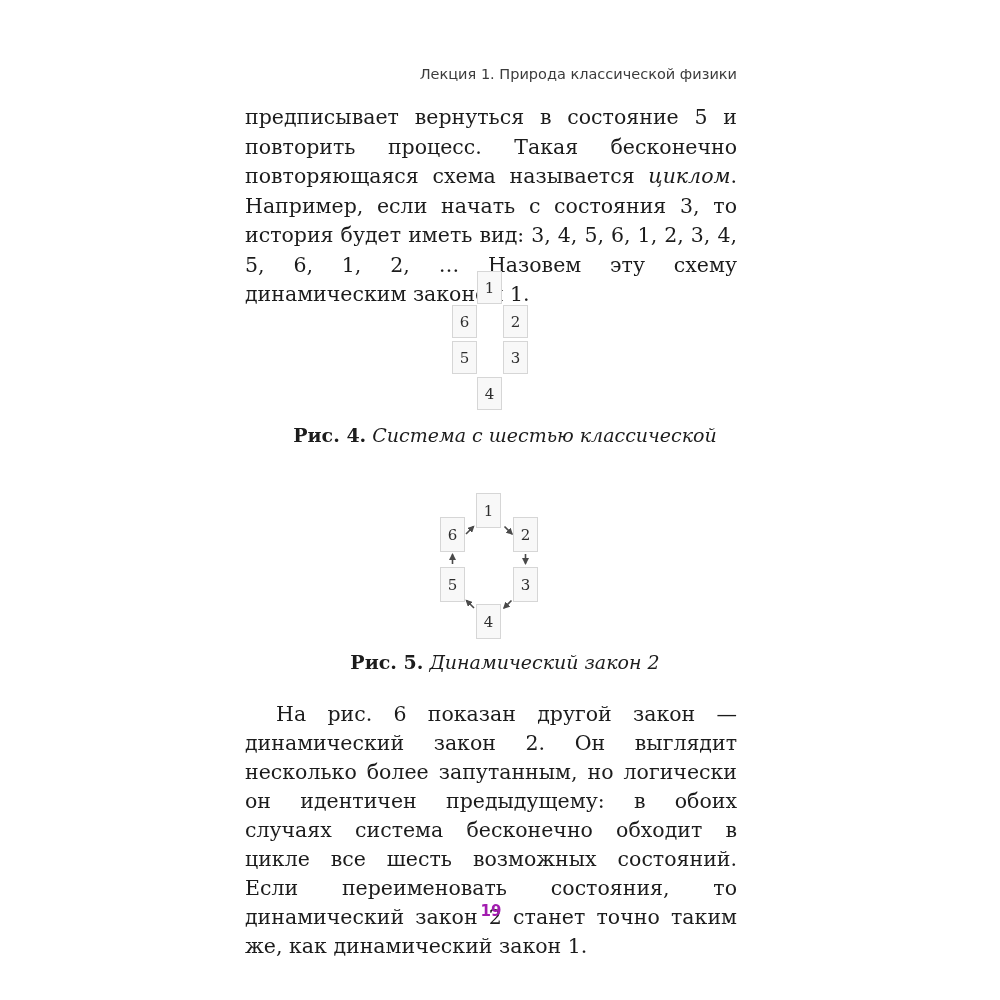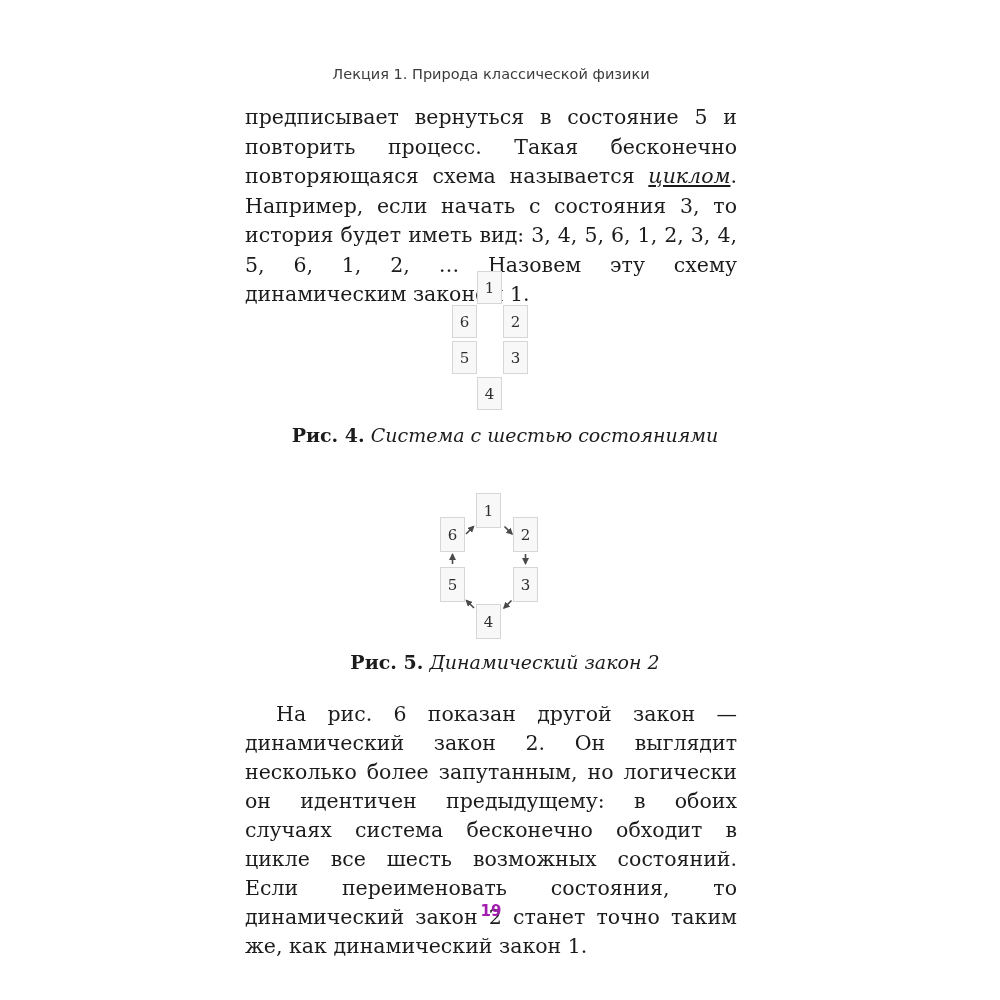--- a/index.html
+++ b/index.html
@@ -7,37 +7,37 @@
     width: 1000px; height: 1000px;
     background: #ffffff;
     position: relative;
     font-family: "DejaVu Serif", "Liberation Serif", serif;
     color: #1c1c1c;
     overflow: hidden;
   }
   .running-head {
     position: absolute;
     top: 66px; left: 245px; width: 492px;
-    text-align: center;
+    text-align: right;
     font-family: "DejaVu Sans", "Liberation Sans", sans-serif;
     font-size: 14.5px;
     color: #3c3c3c;
   }
   .body-par {
     position: absolute;
     left: 245px; width: 492px;
     margin: 0;
     font-size: 20.5px;
     line-height: 29.5px;
     text-align: justify;
     color: #1c1c1c;
   }
   .p1 { top: 103px; }
   .p2 { top: 700px; line-height: 29px; text-indent: 31px; }
-  .it { font-style: italic; text-decoration: underline; }
+  .it { font-style: italic; }
 
   .fig { position: absolute; }
   .fig4 { left: 440px; top: 268px; width: 100px; height: 146px; }
   .fig5 { left: 430px; top: 488px; width: 140px; height: 157px; }
 
   .state-box {
     position: absolute;
     box-sizing: border-box;
     width: 25px; height: 33px;
     background: #f8f8f8;
@@ -99,21 +99,21 @@
   <div class="state-box f4b1">1</div>
   <div class="state-box f4b2">2</div>
   <div class="state-box f4b3">3</div>
   <div class="state-box f4b4">4</div>
   <div class="state-box f4b5">5</div>
   <div class="state-box f4b6">6</div>
 </div>
 
 <div class="caption cap4">
   <span class="cap-label">Рис. 4.</span>
-  <span class="cap-text">Система с шестью состояниями</span>
+  <span class="cap-text">Система с шестью классической</span>
 </div>
 
 <div class="fig fig5">
   <svg class="arrows" width="140" height="157" viewBox="0 0 140 157">
     <defs>
       <marker id="ah" markerWidth="7" markerHeight="7" refX="5.5" refY="3.5" orient="auto" markerUnits="userSpaceOnUse">
         <path d="M0,0 L7,3.5 L0,7 Z" fill="#4a4a4a"></path>
       </marker>
     </defs>
     <line x1="36" y1="46" x2="43.5" y2="38.5" stroke="#4a4a4a" stroke-width="1.6" marker-end="url(#ah)"></line>

